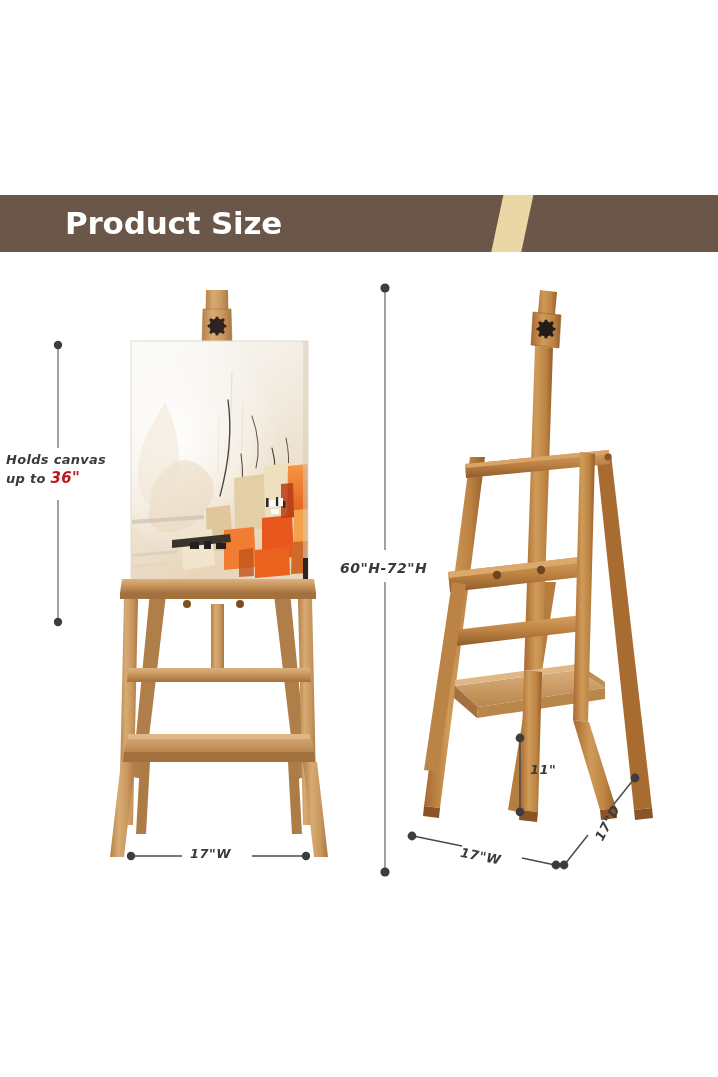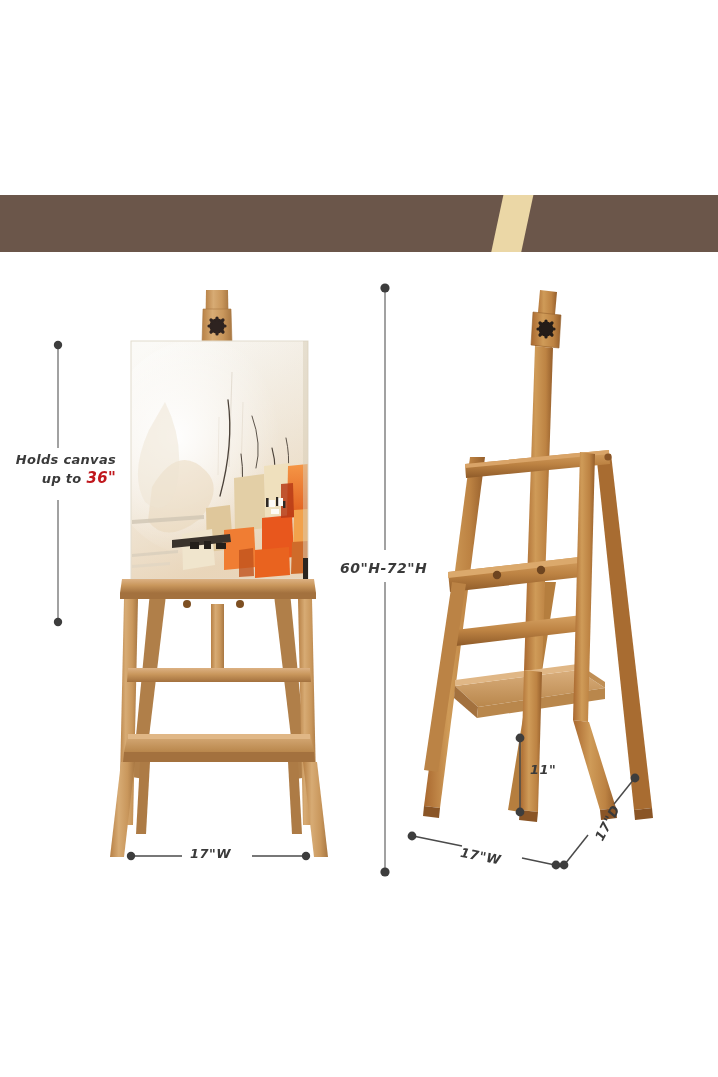--- a/index.html
+++ b/index.html
@@ -64,21 +64,21 @@
     font-style: italic;
     font-weight: bold;
     color: #3a3a3a;
     white-space: nowrap;
     letter-spacing: 0.5px;
   }
   #label-holds-canvas {
     left: 6px;
     top: 450px;
     width: 110px;
-    text-align: right;
+    text-align: left;
     font-size: 13px;
     line-height: 19px;
     letter-spacing: 0.3px;
   }
   #label-holds-canvas .accent {
     color: #c0171c;
     font-size: 15px;
     font-weight: bold;
   }
   #label-height {
@@ -109,20 +109,21 @@
     left: 530px;
     top: 762px;
     font-size: 13px;
   }
 </style>
 </head>
 <body>
 
 <div id="header-banner">
   <div id="header-stripe"></div>
+  <div id="header-title">Product Size</div>
 </div>
 
 <div id="artboard">
 <svg width="718" height="660" viewBox="0 0 718 660" xmlns="http://www.w3.org/2000/svg">
   <defs>
 
     <linearGradient id="woodV" x1="0" y1="0" x2="1" y2="0">
       <stop offset="0%" stop-color="#b78045"></stop>
       <stop offset="35%" stop-color="#d7ab74"></stop>
       <stop offset="70%" stop-color="#c9975c"></stop>

